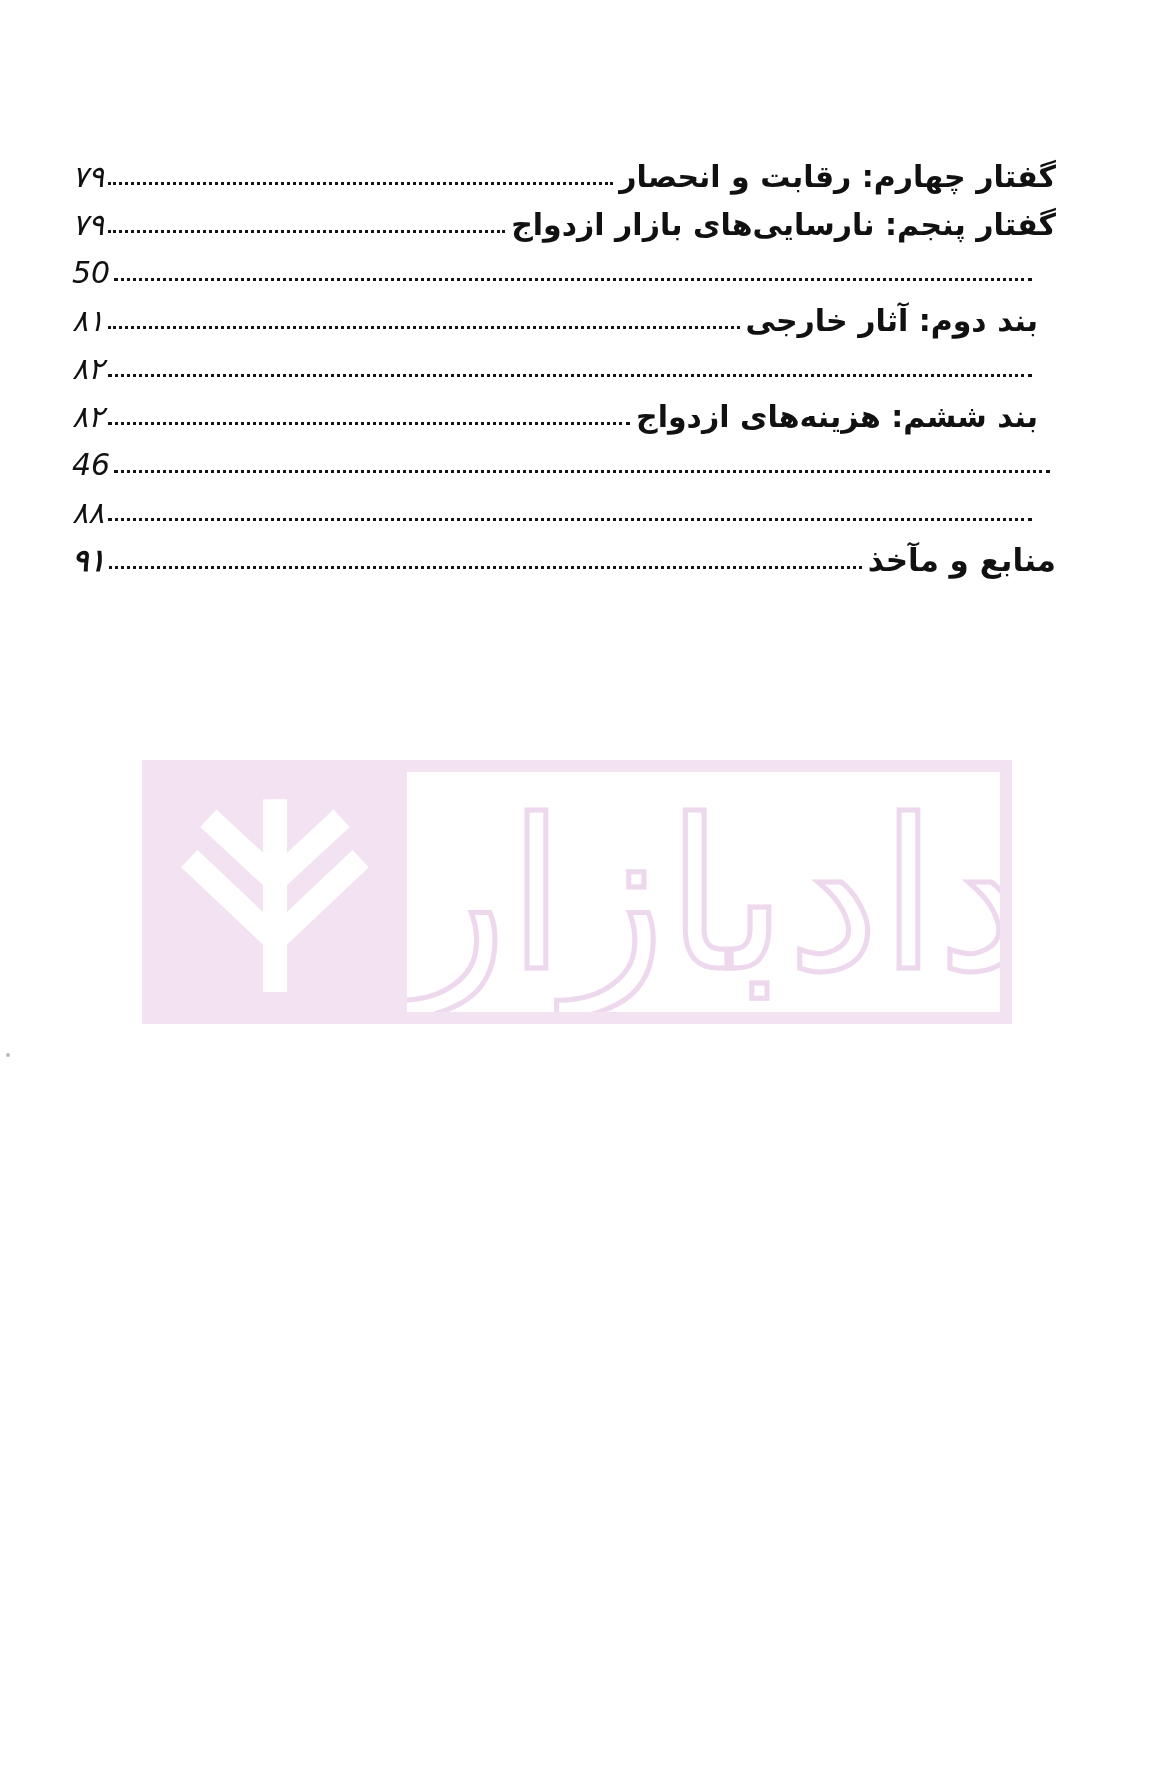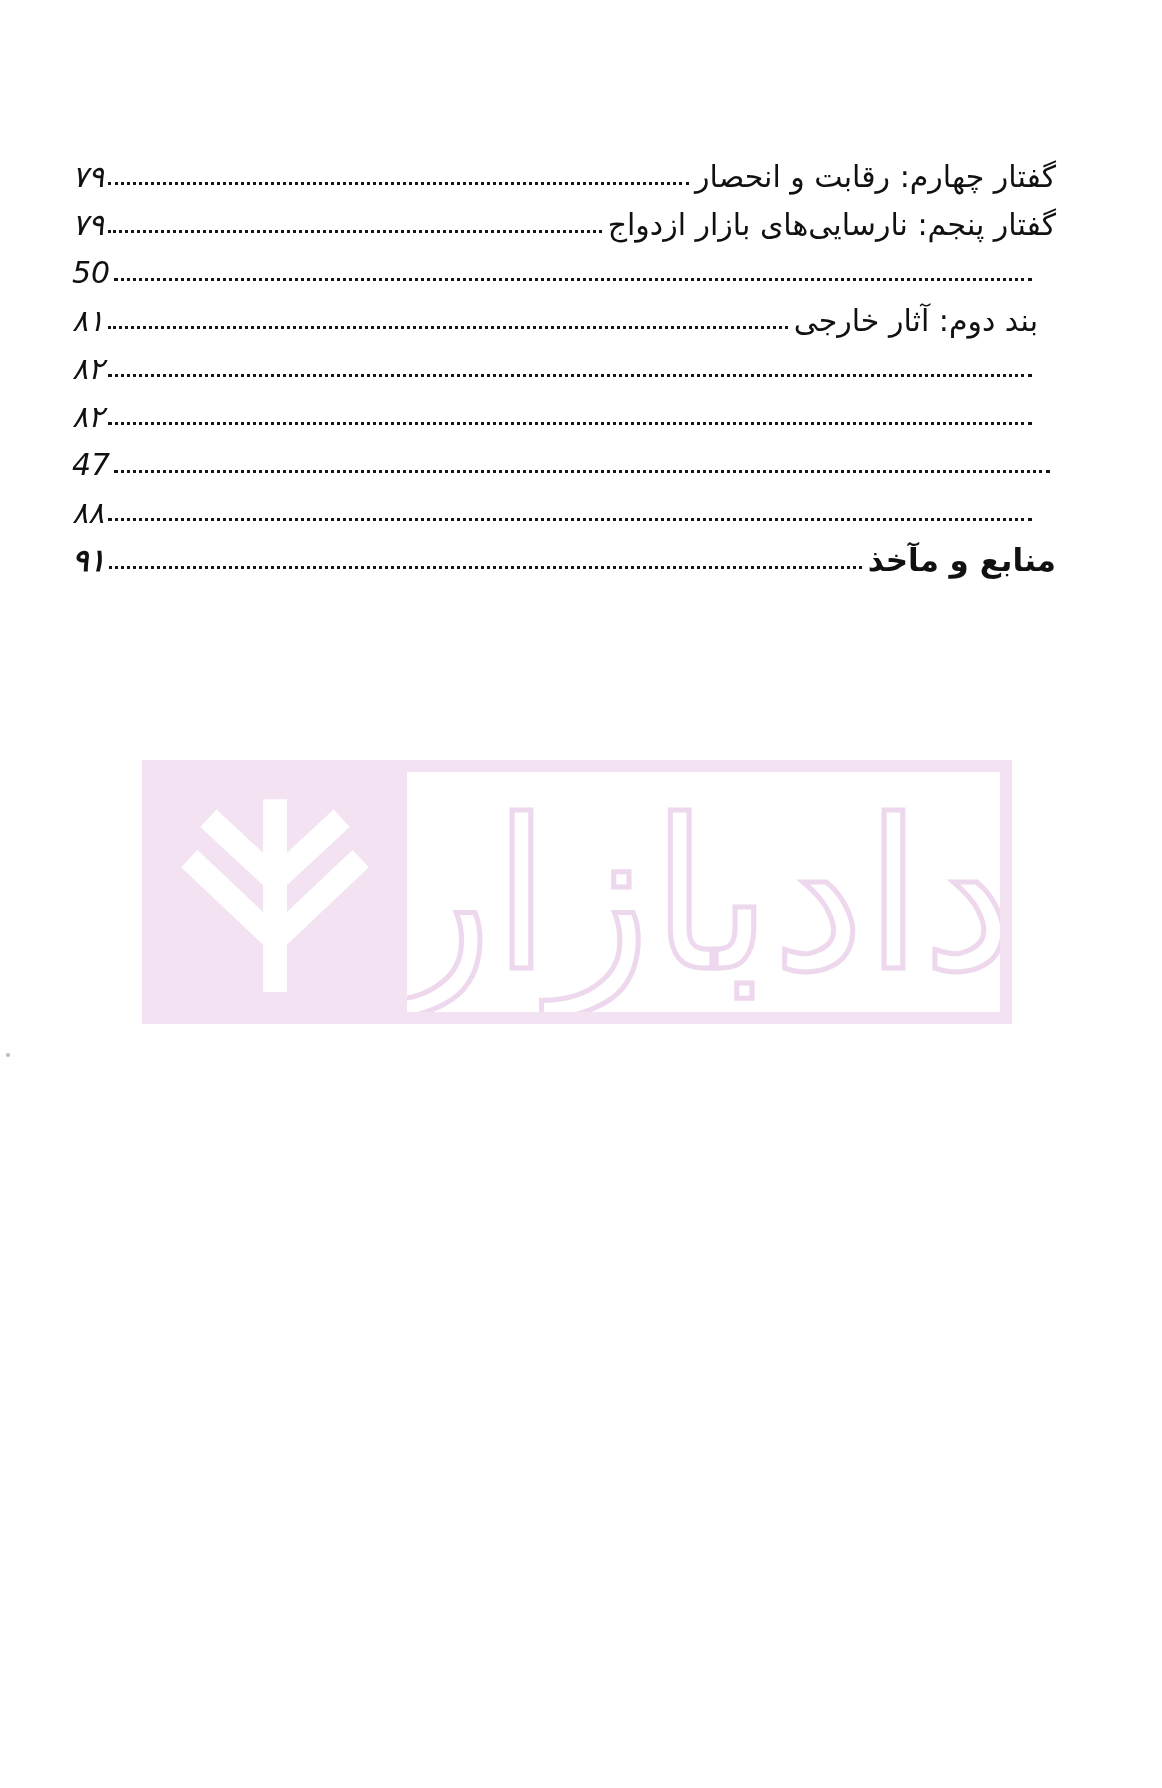--- a/index.html
+++ b/index.html
@@ -19,21 +19,21 @@
   .toc-row{
     display:flex;
     align-items:flex-end;
     height:48px;
     font-size:30px;
     color:#111111;
     white-space:nowrap;
   }
   .toc-row.sub{padding-right:18px;}
   .toc-row.chapter{font-weight:bold;font-size:31px;}
-  .toc-title{flex:0 0 auto;}
+  .toc-title{flex:0 0 auto;font-weight:bold;}
   .toc-leader{
     flex:1 1 auto;
     min-width:20px;
     border-bottom:3.4px dotted #141414;
     margin:0 6px 9px 4px;
     height:1px;
   }
   .toc-page{flex:0 0 auto;font-style:italic;}
   
   .watermark{
@@ -46,21 +46,21 @@
     position:absolute;
     left:0;top:0;width:265px;height:264px;
     display:flex;align-items:center;justify-content:center;
   }
   .wm-logo-square svg{width:238px;height:242px;display:block;}
   .wm-textbox{
     position:absolute;
     left:265px;top:12px;right:12px;bottom:12px;
     background:#ffffff;
     overflow:hidden;
-    display:flex;align-items:flex-end;justify-content:center;
+    display:flex;align-items:flex-end;justify-content:flex-end;
   }
   .wm-text{
     font-size:208px;
     line-height:232px;
     letter-spacing:2px;
     color:transparent;
     -webkit-text-stroke:5px #eed8ed;
     white-space:nowrap;
     direction:rtl;
     user-select:none;
@@ -96,26 +96,27 @@
       <div class="toc-row sub">
       <span class="toc-title">بند دوم: آثار خارجی</span>
       <span class="toc-leader"></span>
       <span class="toc-page">۸۱</span>
     </div>
       <div class="toc-row sub">
       <span class="toc-leader"></span>
       <span class="toc-page">۸۲</span>
     </div>
       <div class="toc-row sub">
+      <span class="toc-title">بند ششم: هزینه‌های ازدواج</span>
       <span class="toc-leader"></span>
       <span class="toc-page">۸۲</span>
     </div>
       <div class="toc-row section">
       <span class="toc-leader"></span>
-      <span class="toc-page">47</span>
+      <span class="toc-page">46</span>
     </div>
       <div class="toc-row sub">
       <span class="toc-leader"></span>
       <span class="toc-page">۸۸</span>
     </div>
       <div class="toc-row chapter">
       <span class="toc-title">منابع و مآخذ</span>
       <span class="toc-leader"></span>
       <span class="toc-page">۹۱</span>
     </div>

